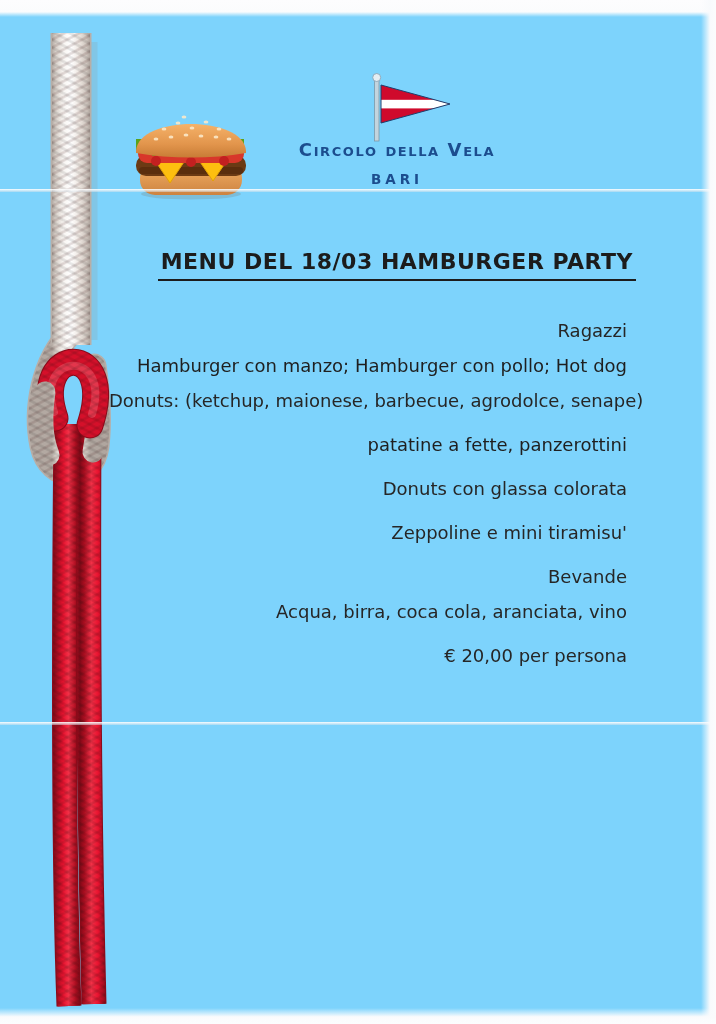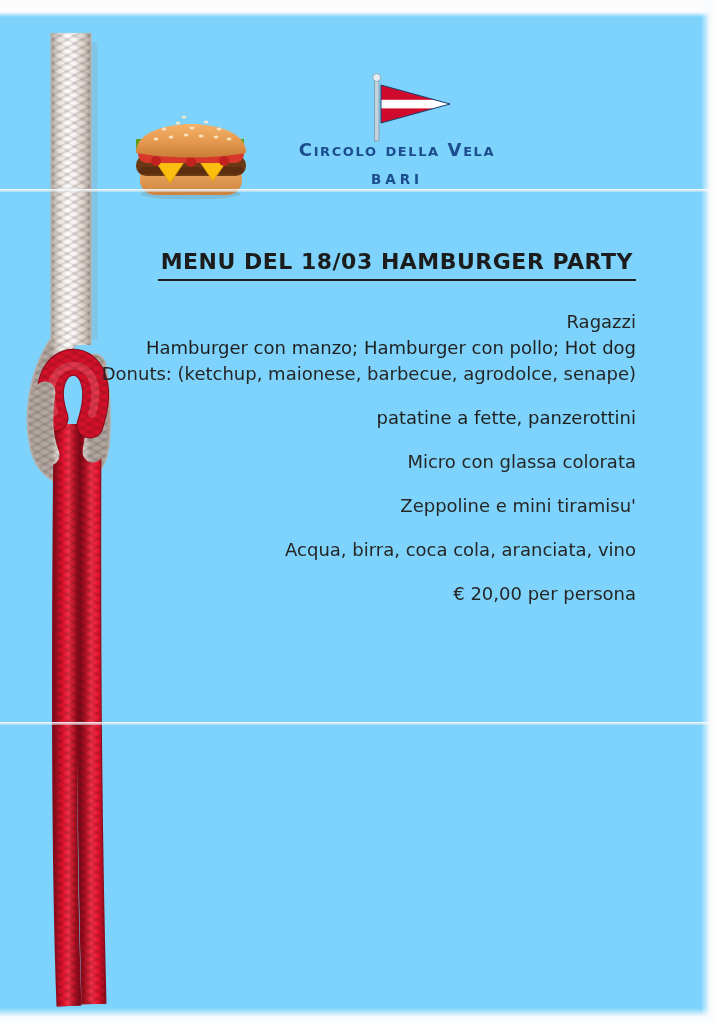--- a/index.html
+++ b/index.html
@@ -46,21 +46,21 @@
   }
   .doc-title{
     display:inline-block;margin:0 0 28px 0;
     font-size:22px;font-weight:bold;letter-spacing:.5px;line-height:28px;
     color:#1c1c1c;border-bottom:2.5px solid #1c1c1c;padding:0 3px 3px 3px;
     white-space:nowrap;
   }
   .menu{margin:0;}
   .group{margin:0;}
   .group + .group{margin-top:18px;}
-  .line{margin:0;font-size:18px;line-height:26px;white-space:nowrap;color:#262626;}
+  .line{margin:9px;font-size:18px;line-height:26px;white-space:nowrap;color:#262626;}
   .line.b{font-weight:normal;color:#1f1f1f;}
 </style>
 </head>
 <body>
 
 <div class="page">
 
   <svg class="rope-svg" width="160" height="1024" viewBox="0 0 160 1024">
     <defs>
       <linearGradient id="whiteG" gradientUnits="userSpaceOnUse" x1="52" y1="0" x2="90" y2="0">
@@ -202,29 +202,30 @@
         <p class="line">Ragazzi</p>
         <p class="line b">Hamburger con manzo; Hamburger con pollo; Hot dog</p>
         <p class="line">Donuts: (ketchup, maionese, barbecue, agrodolce, senape)</p>
       </div>
 
       <div class="group">
         <p class="line b">patatine a fette, panzerottini</p>
       </div>
 
       <div class="group">
-        <p class="line">Micro con glassa colorata</p>
+        <p class="line">Donuts con glassa colorata</p>
       </div>
 
 
       <div class="group">
         <p class="line">Zeppoline e mini tiramisu'</p>
       </div>
 
       <div class="group">
+        <p class="line">Bevande</p>
         <p class="line">Acqua, birra, coca cola, aranciata, vino</p>
       </div>
 
       <div class="group">
         <p class="line">€ 20,00 per persona</p>
       </div>
 
     </div>
   </div>
 

